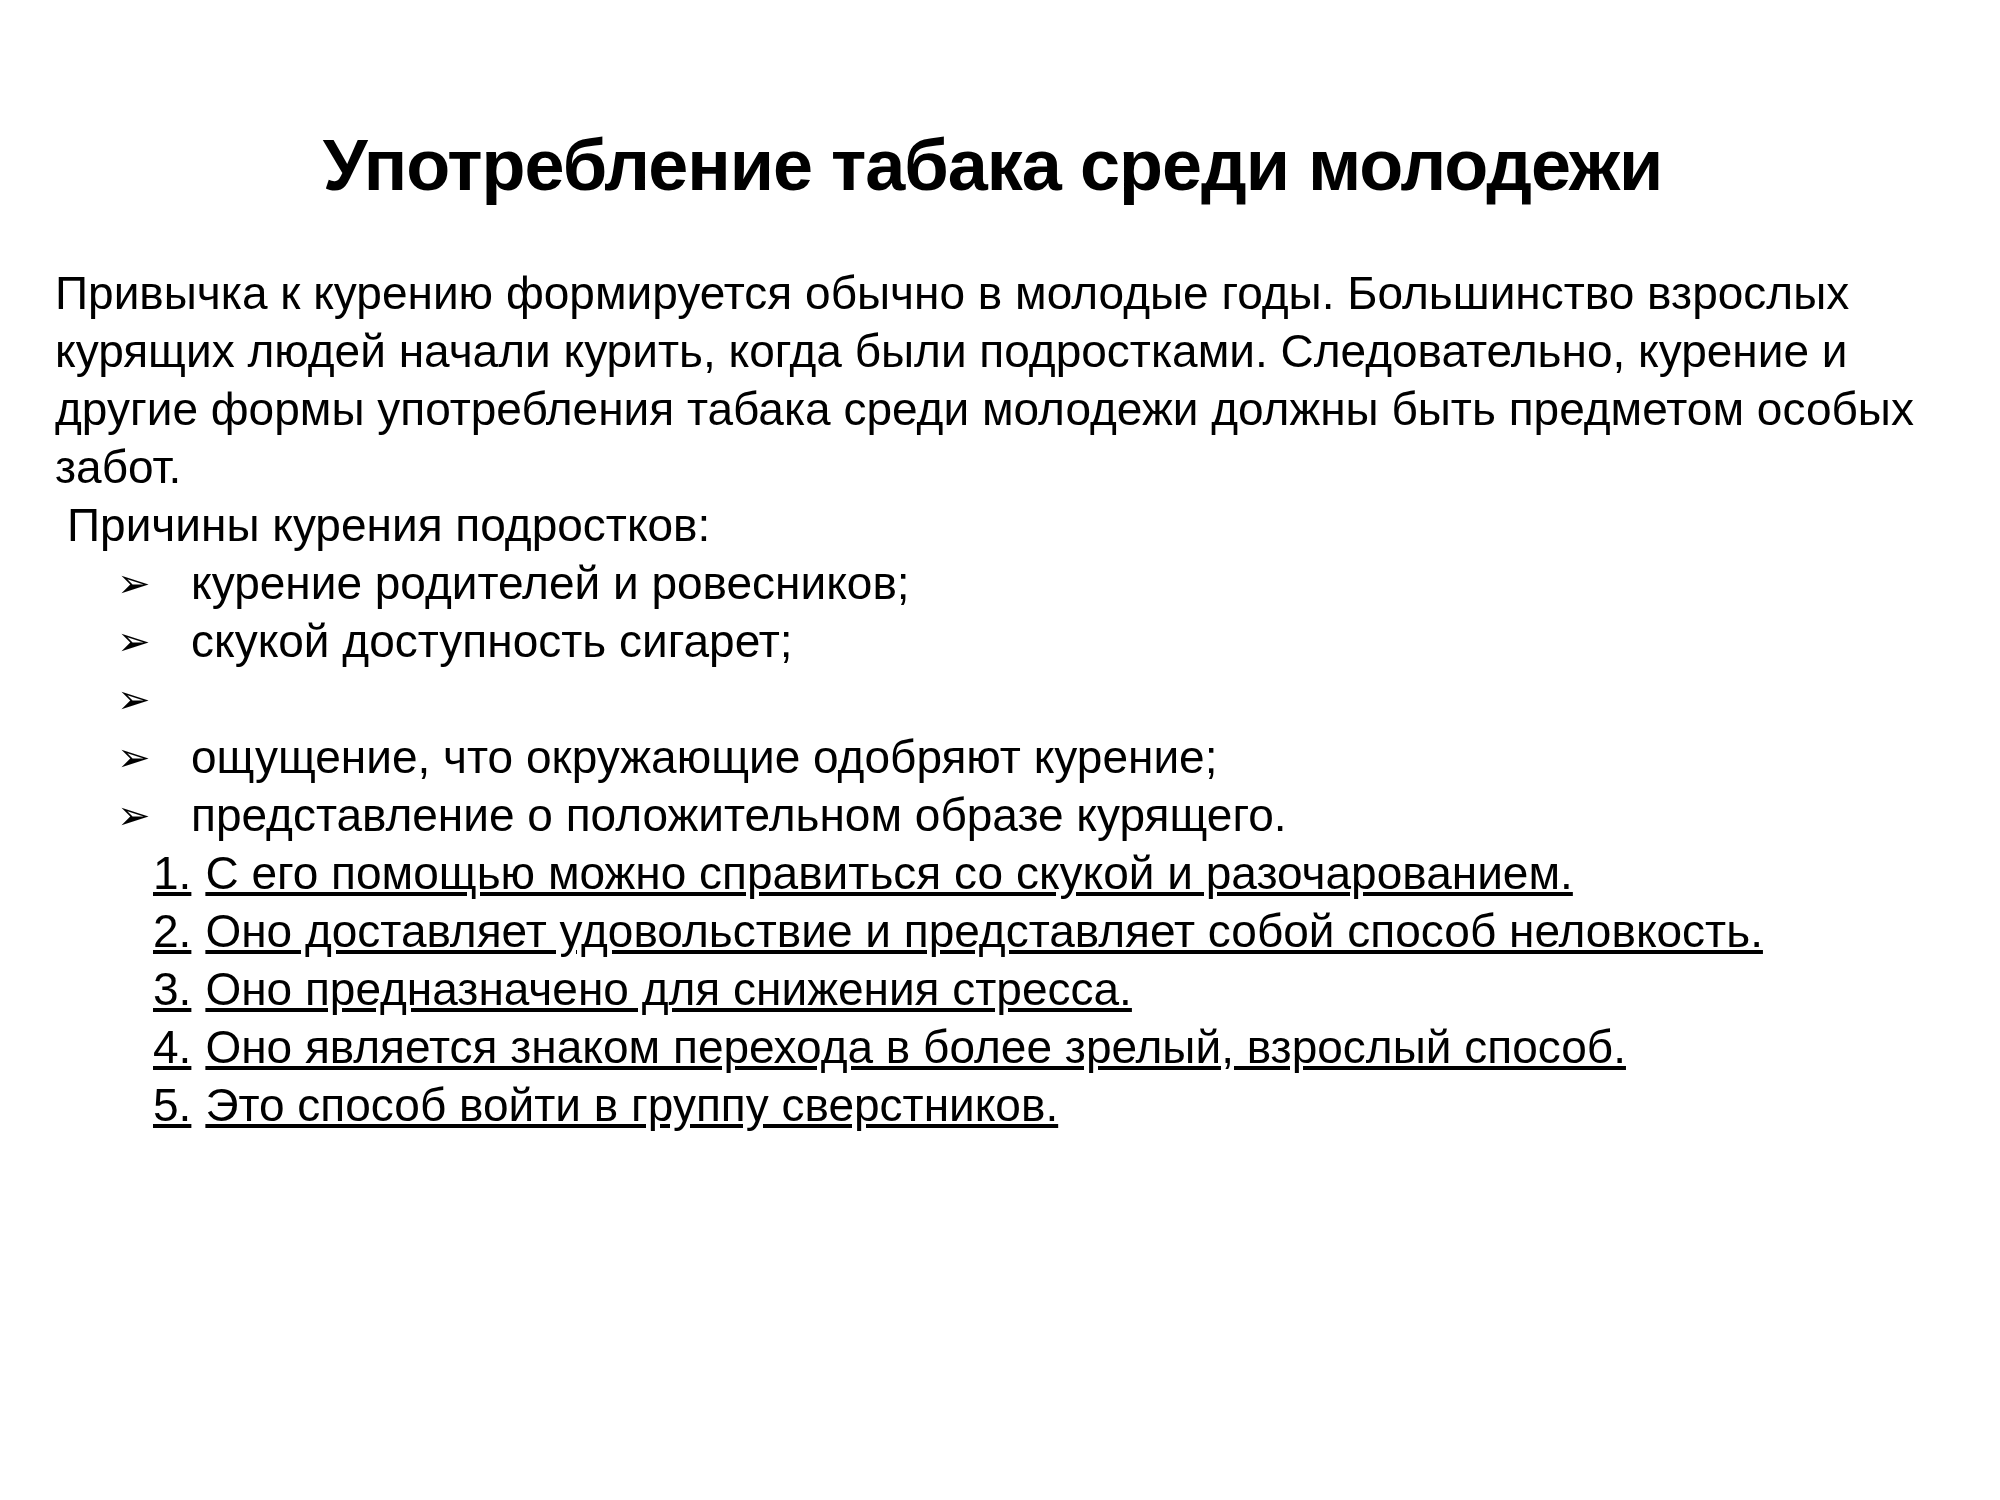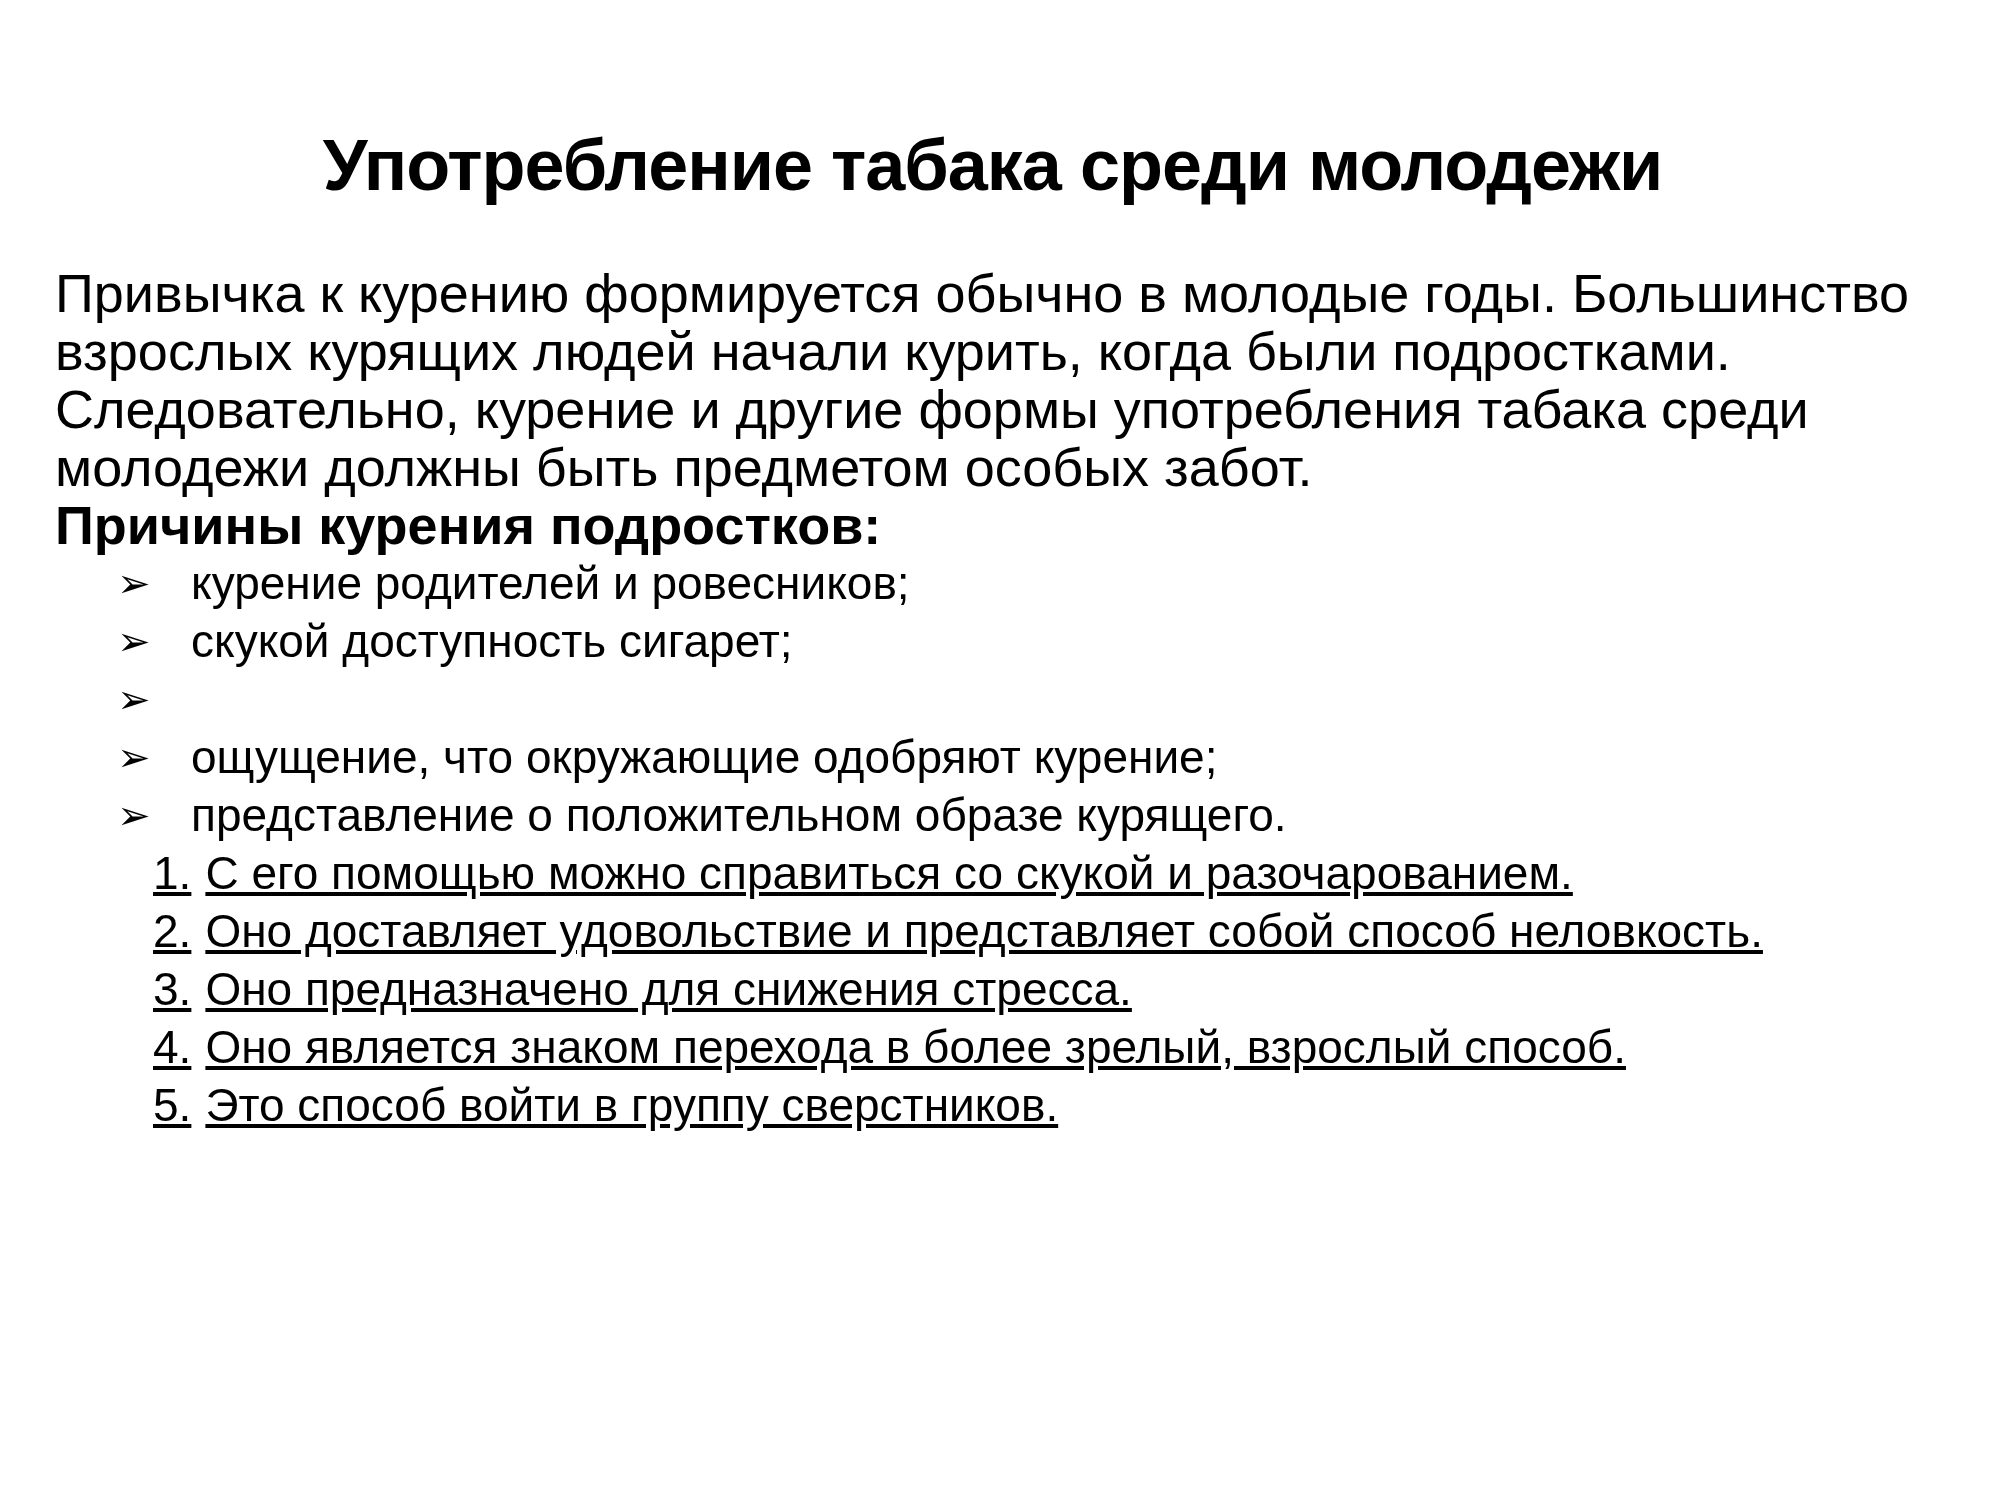--- a/index.html
+++ b/index.html
@@ -22,26 +22,27 @@
   }
   .title {
     font-size: 72px;
     line-height: 1.05;
     font-weight: bold;
     text-align: center;
     margin: 0 0 60px 0;
     letter-spacing: -1px;
   }
   .para {
-    font-size: 54px;
+    font-size: 46px;
     line-height: 58px;
     margin: 0;
   }
   .bold {
-    font-weight: bold;
+    font-weight: normal;
+    margin-left: 12px;
   }
   ul.bullets {
     list-style: none;
     margin: 0;
     padding: 0;
   }
   ul.bullets li {
     display: flex;
     align-items: flex-start;
     font-size: 46px;

